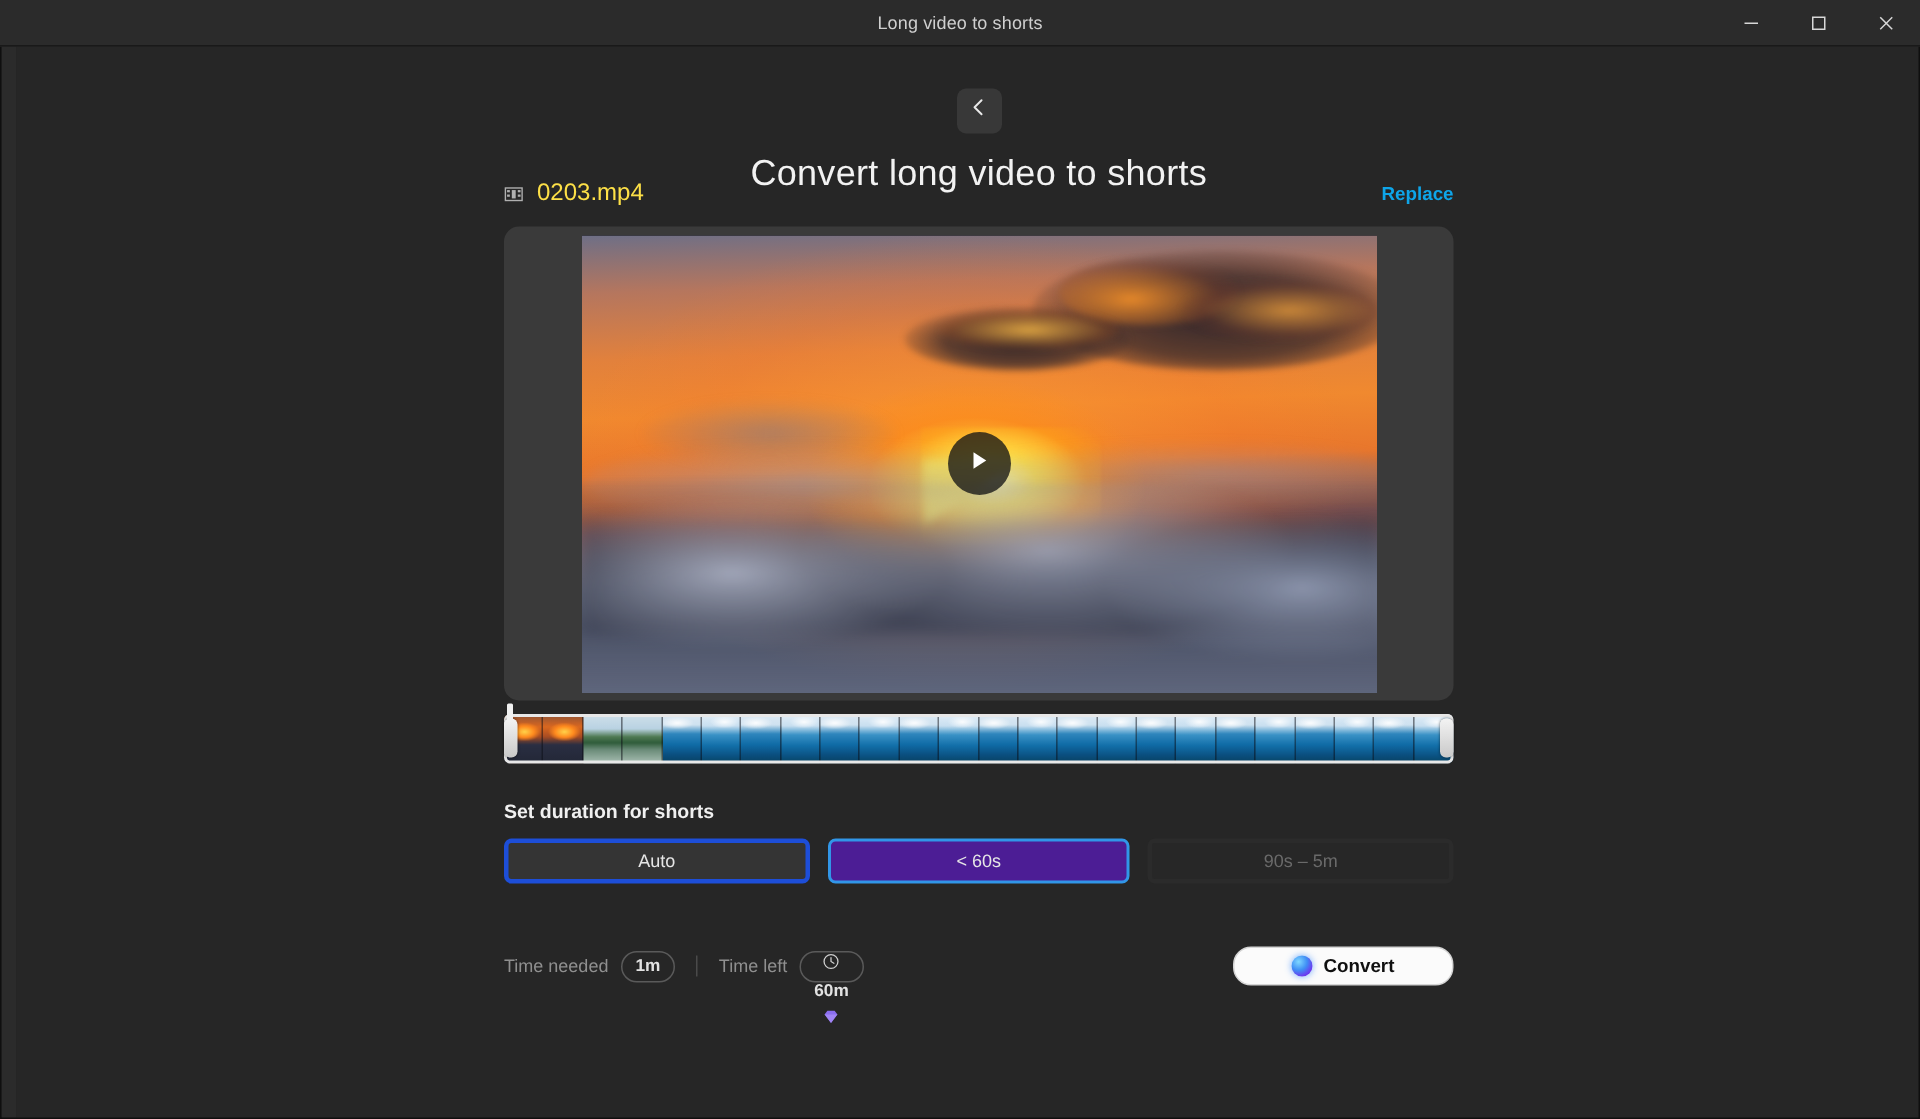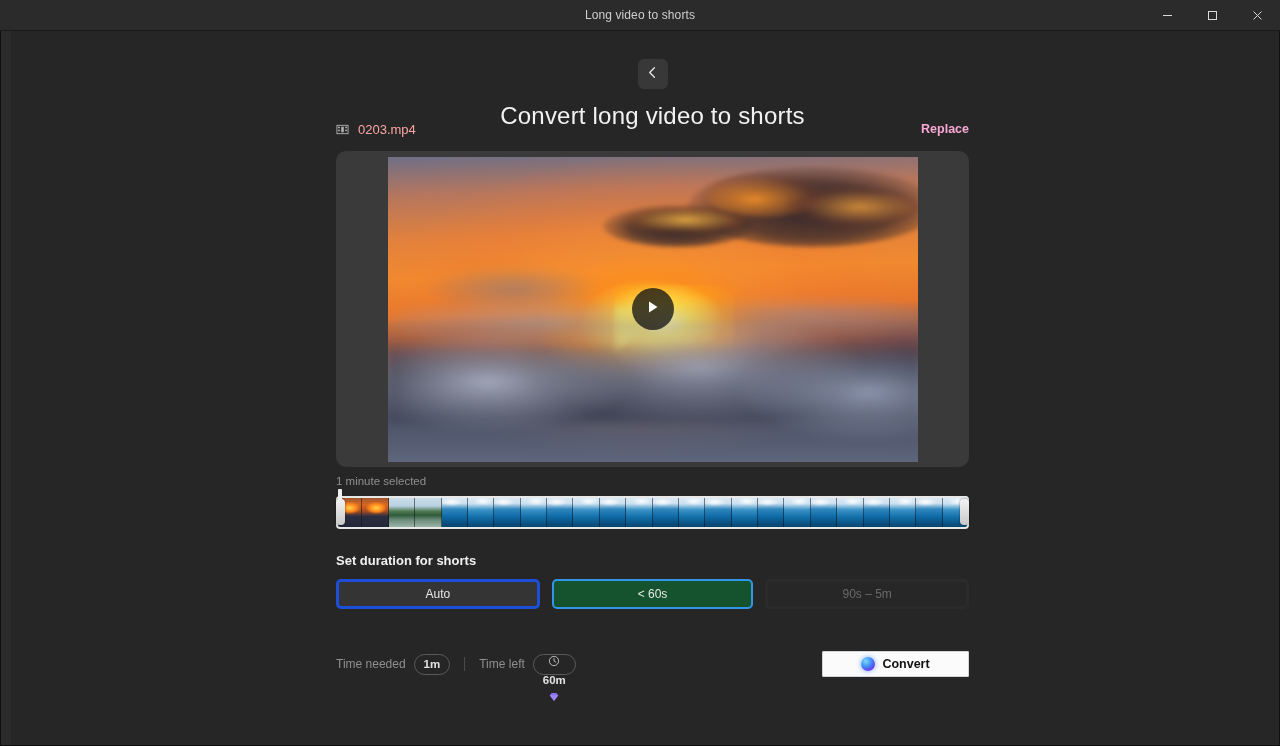--- a/index.html
+++ b/index.html
@@ -105,28 +105,28 @@
 
   
   .file-row {
     margin-top: 24px;
     height: 20px;
     display: flex;
     align-items: center;
   }
   .file-icon { margin-right: 9px; display: flex; }
   .file-name {
-    font-size: 13px;
-    color: #fca5a5;
+    font-size: 16px;
+    color: #fde047;
   }
   .replace-link {
     margin-left: auto;
     font-size: 12.5px;
     font-weight: bold;
-    color: #f9a8d4;
+    color: #0ea5e9;
     cursor: pointer;
   }
 
   
   .video-panel {
     margin-top: 12px;
     height: 316px;
     background: #3a3a3a;
     border-radius: 10px;
     display: flex;
@@ -310,21 +310,21 @@
     border-radius: 5px;
     background: #343434;
     border: 3px solid #1d4ed8;
     display: flex; align-items: center; justify-content: center;
     font-size: 12px;
     color: #e6e6e6;
     cursor: pointer;
   }
   .dur-btn.selected {
     border: 2px solid #3196e8;
-    background: #14532d;
+    background: #4c1d95;
   }
   .dur-btn.disabled {
     background: #272727;
     border-color: #2b2b2b;
     color: #6a6a6a;
     cursor: default;
   }
 
   
   .footer {
@@ -356,21 +356,21 @@
   .sep {
     width: 1px; height: 14px;
     background: #4a4a4a;
     margin: 0 14px;
   }
   .convert-btn {
     margin-left: auto;
     width: 147px; height: 26px;
     background: #fbfbfb;
     border: 1px solid #d5d5d5;
-    border-radius: 1px;
+    border-radius: 12px;
     display: flex; align-items: center; justify-content: center;
     gap: 7px;
     cursor: pointer;
   }
   .convert-label {
     font-size: 12.5px;
     font-weight: bold;
     color: #101010;
   }
   .ai-orb {
@@ -456,21 +456,20 @@
             <div class="play-btn">
               <span>
                 <svg width="15" height="16" viewBox="0 0 15 16">
                     <polygon points="4,2.5 12.5,8 4,13.5" fill="#ffffff"></polygon>
                   </svg>
               </span>
             </div>
           </div>
         </div>
 
-        <div class="section-sub">1 minute selected</div>
 
         <div class="timeline-wrap">
           <div class="timeline-track" id="timeline-track">
               <div class="frame sunset"></div>
               <div class="frame sunset"></div>
               <div class="frame lake"></div>
               <div class="frame lake"></div>
               <div class="frame ocean"></div>
               <div class="frame ocean2"></div>
               <div class="frame ocean"></div>

